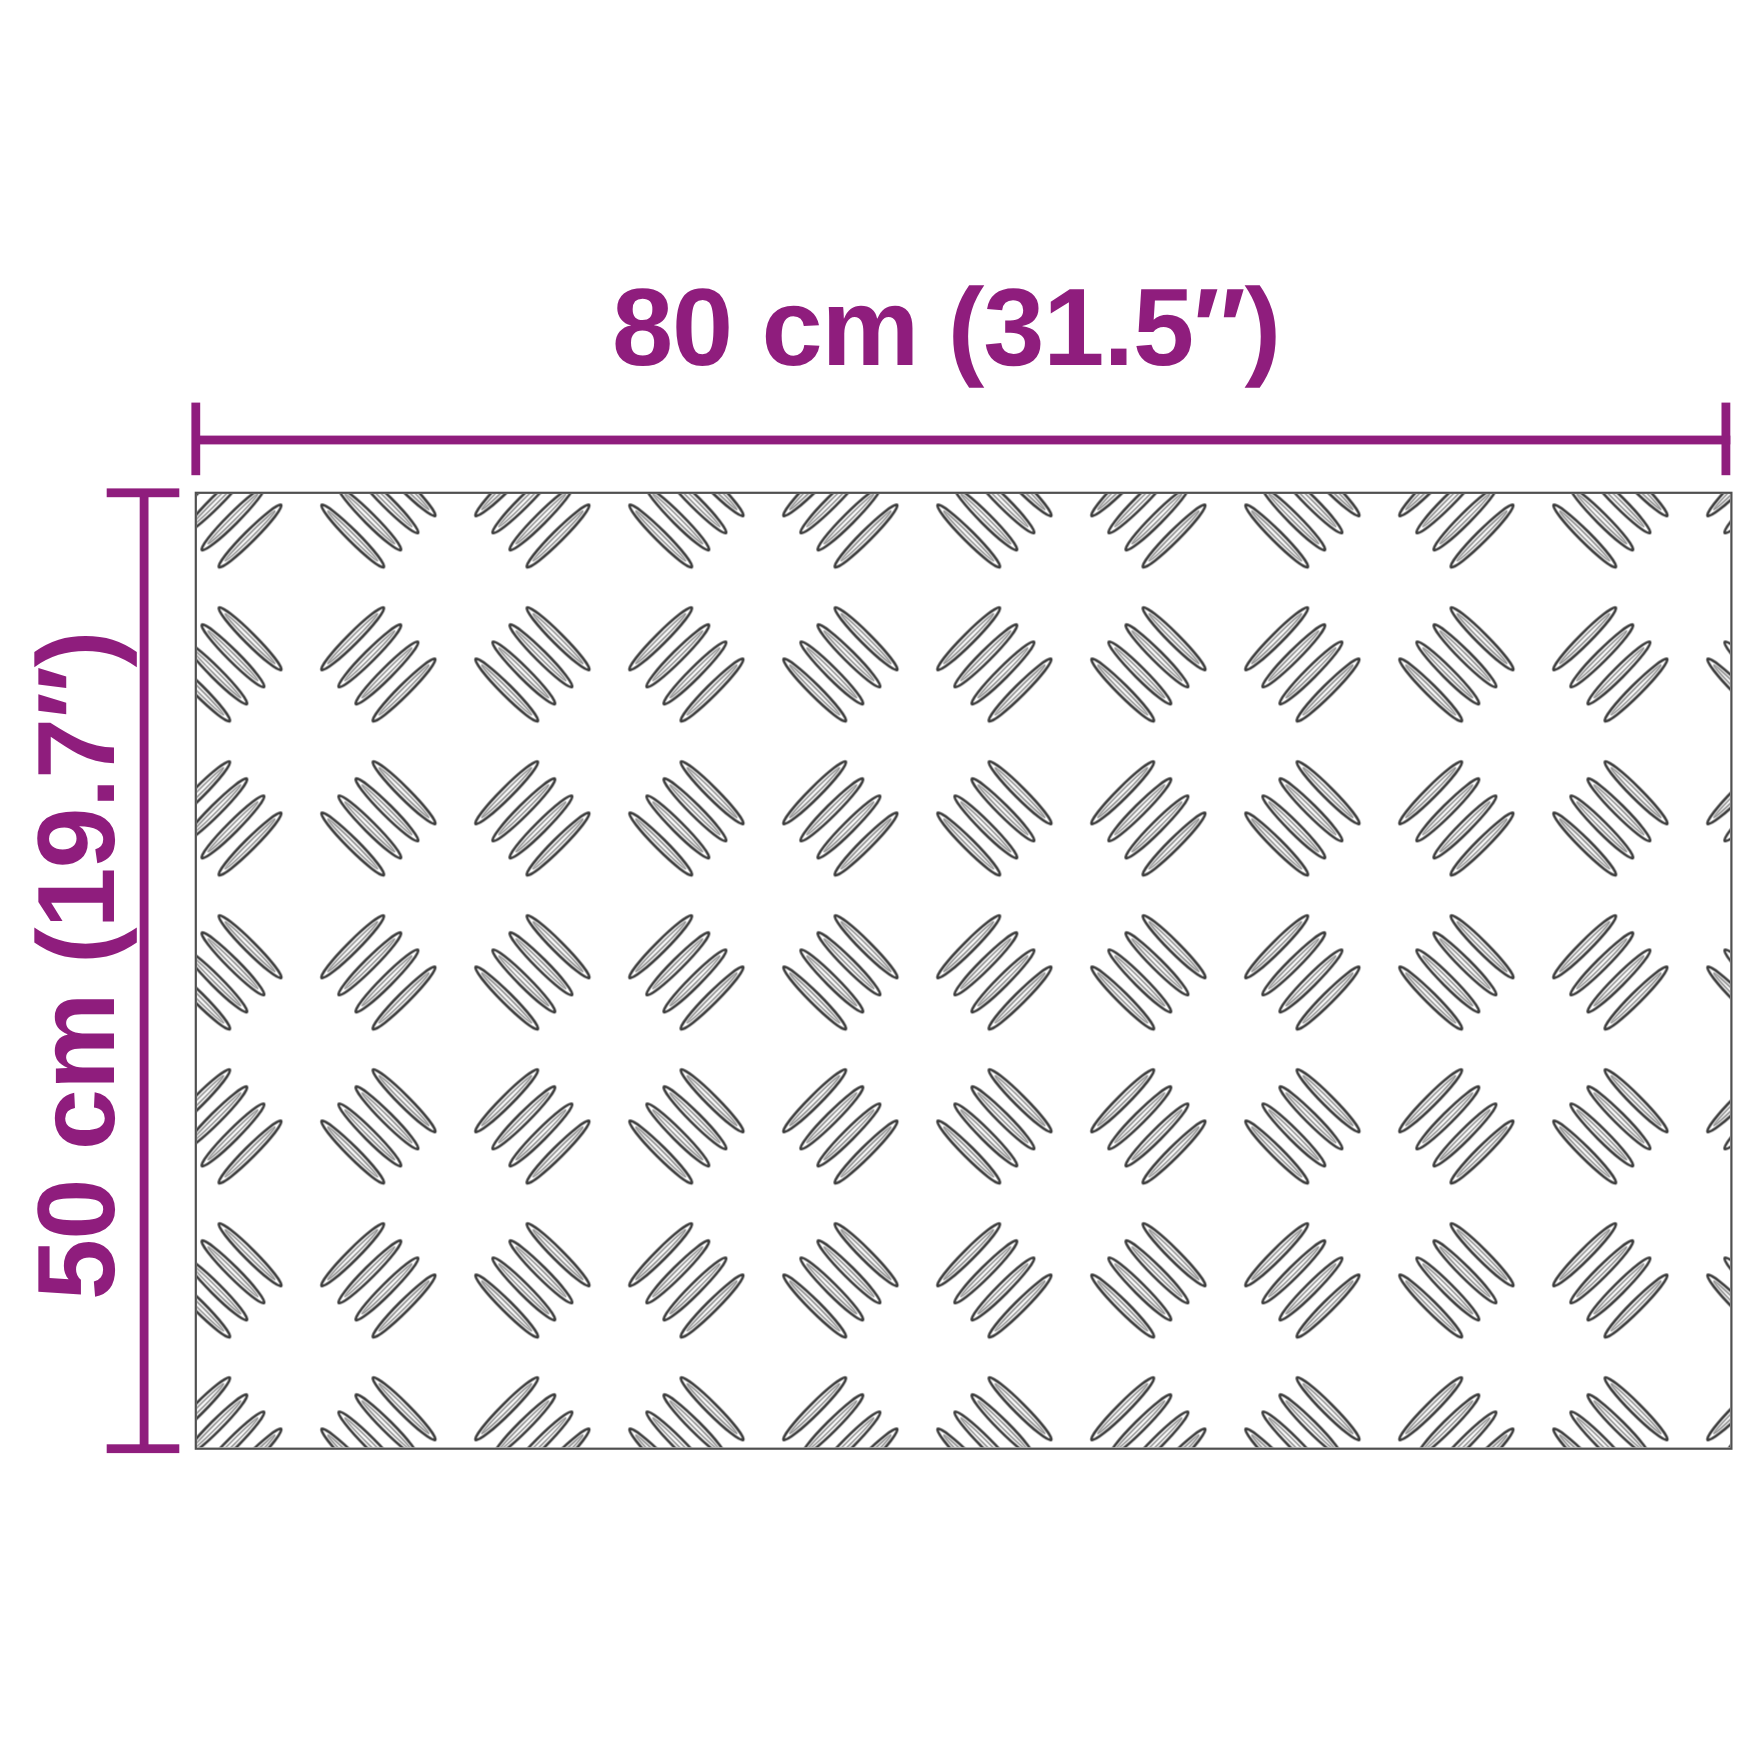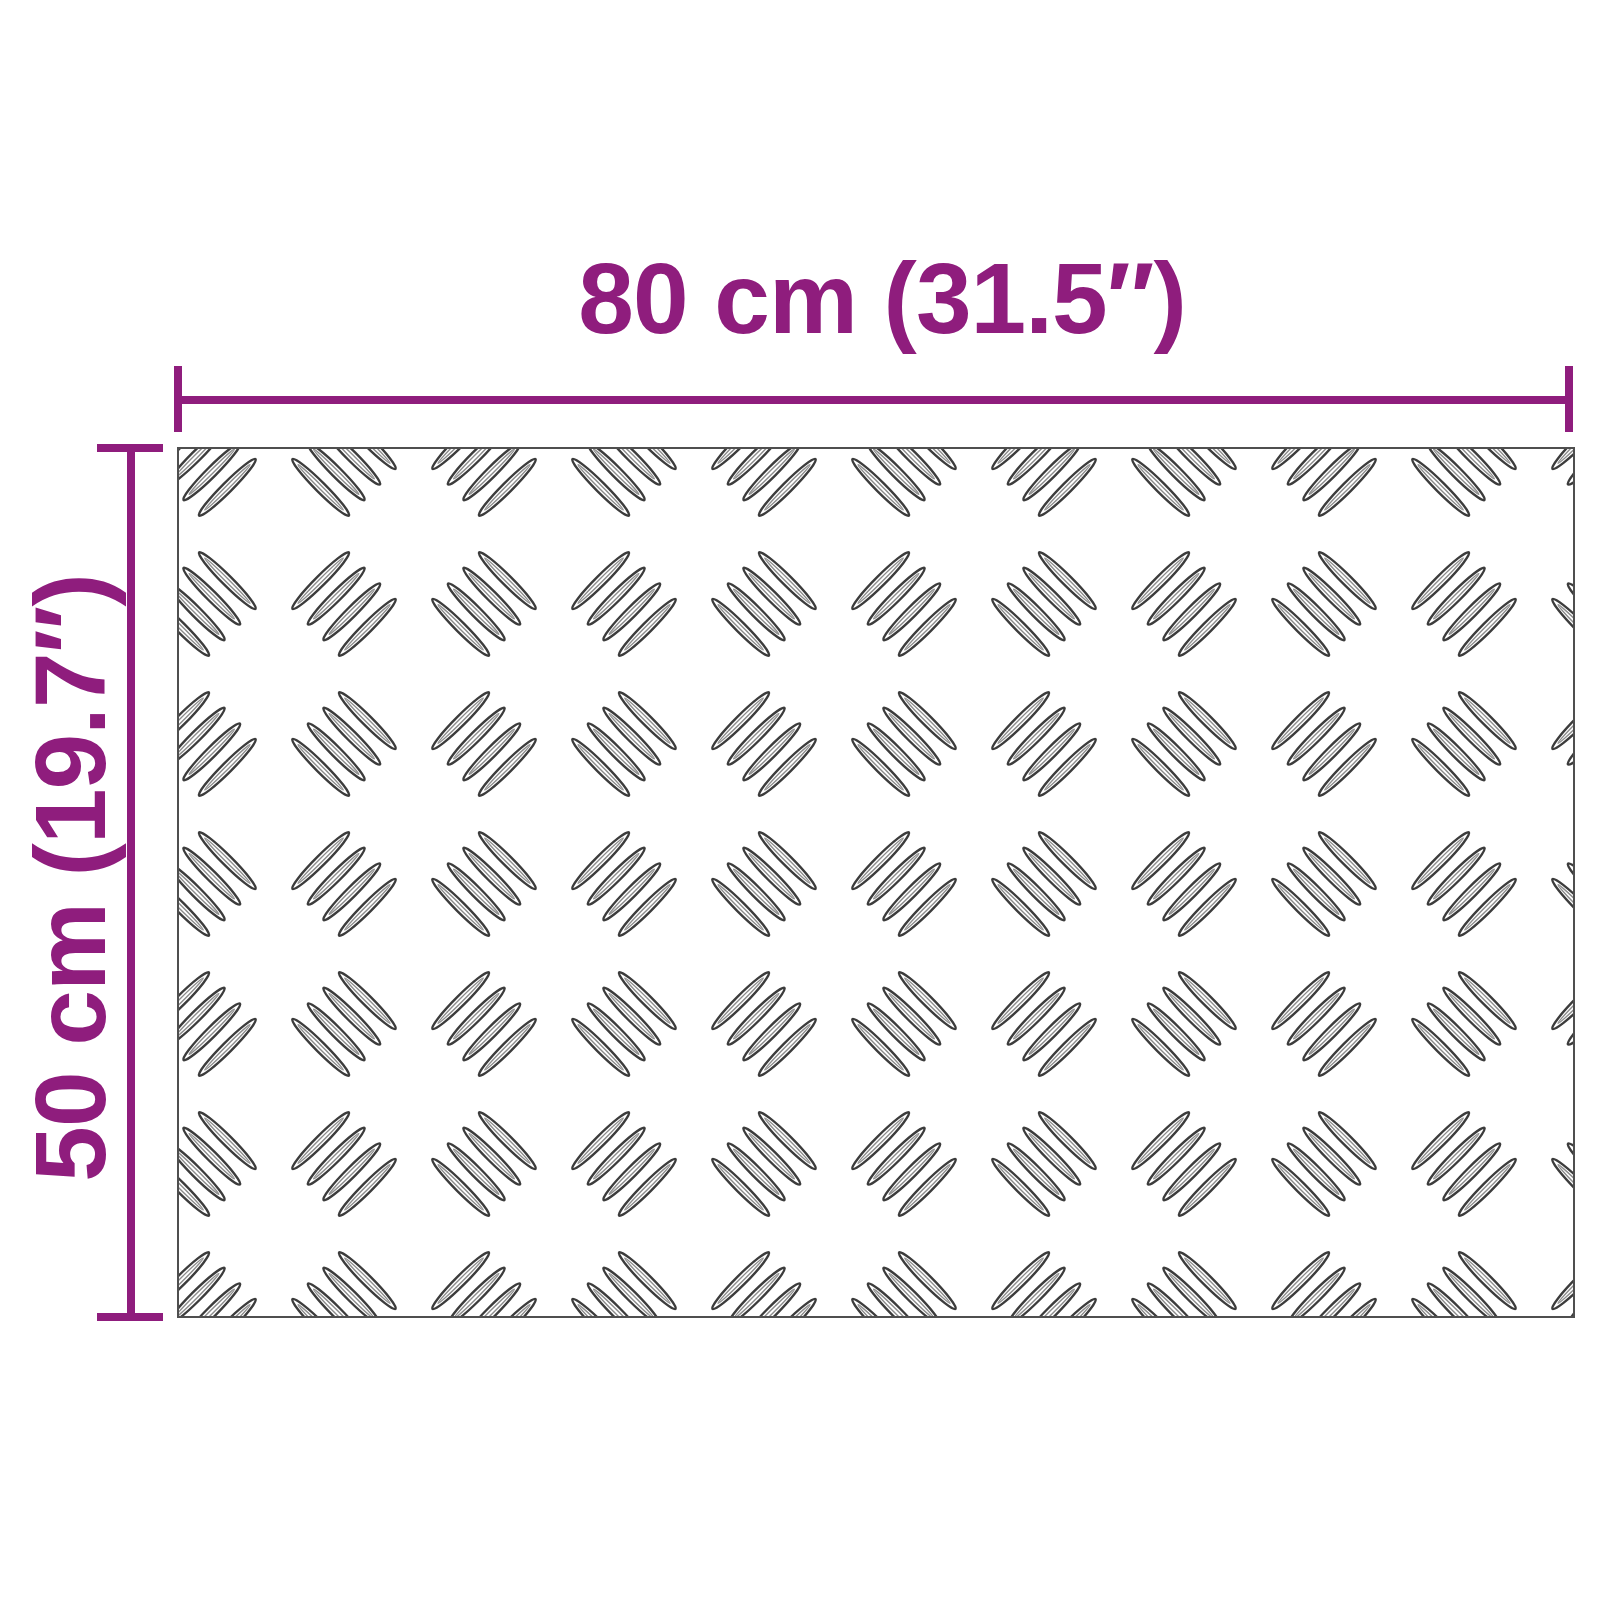--- a/index.html
+++ b/index.html
@@ -22,21 +22,21 @@
   .dim-label{
     color:var(--accent);
     font-weight:bold;
     font-size:100px;
     line-height:1;
     letter-spacing:-1px;
     white-space:nowrap;
   }
   .width-label{
     position:absolute;
-    left:184px;top:248px;width:1396px;
+    left:162px;top:248px;width:1396px;
     text-align:center;
   }
   .height-label-anchor{
     position:absolute;left:70px;top:878px;width:0;height:0;
   }
   .height-label{
     position:absolute;left:0;top:0;
     transform:rotate(-90deg) translate(-50%,-50%);
     transform-origin:0 0;
   }

